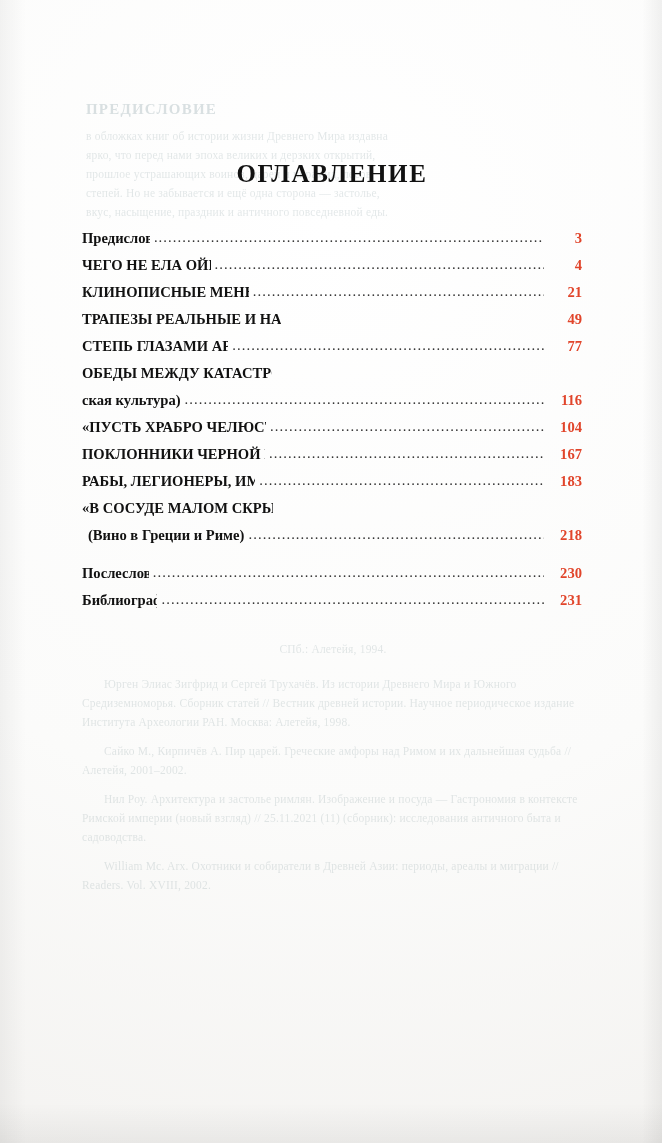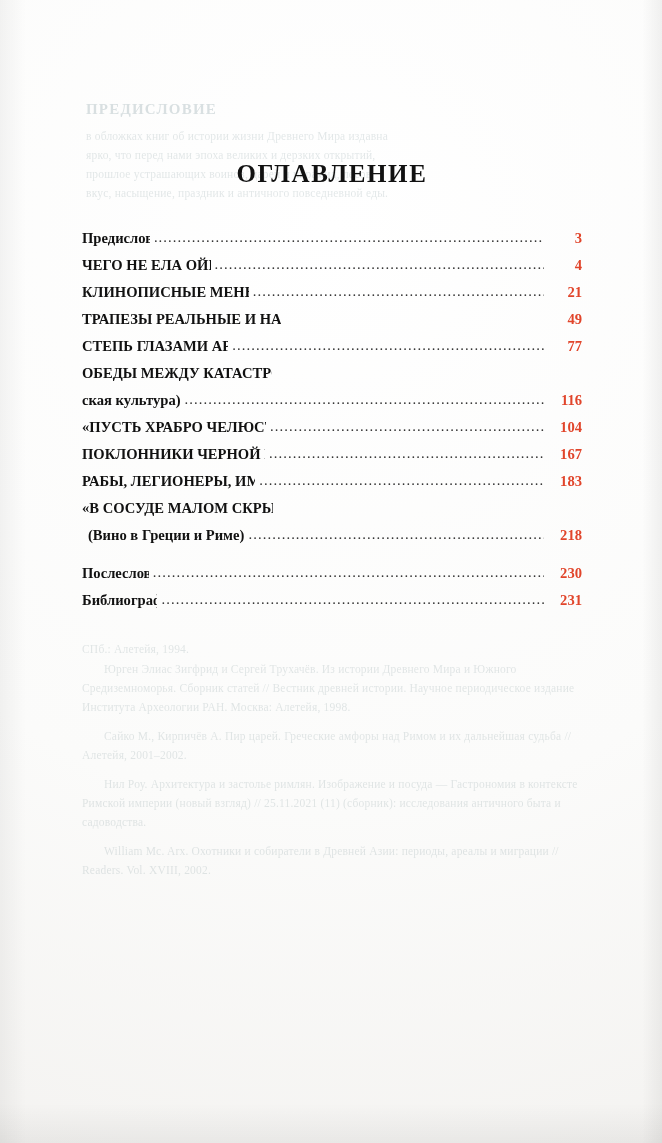--- a/index.html
+++ b/index.html
@@ -55,21 +55,22 @@
     top: 640px;
     left: 82px;
     right: 78px;
   }
   .ghost-bottom p {
     margin: 0 0 10px 0;
     text-indent: 22px;
   }
   .ghost-bottom .g-line-first {
     text-indent: 0;
-    margin-bottom: 1px;
+    margin-bottom: 16px;
+    text-align: center;
   }
 
   
   .toc {
     position: absolute;
     top: 160px;
     left: 82px;
     width: 500px;
   }
   .toc-title {
@@ -174,20 +175,21 @@
 </head>
 <body>
 
 <div class="page">
 
   <div class="ghost ghost-top">
     <div class="g-title">ПРЕДИСЛОВИЕ</div>
     <div>в обложках книг об истории жизни Древнего Мира издавна</div>
     <div>ярко, что перед нами эпоха великих и дерзких открытий,</div>
     <div>прошлое устрашающих воинов, царей и пирамид, лесов,</div>
+    <div>степей. Но не забывается и ещё одна сторона — застолье,</div>
     <div>вкус, насыщение, праздник и античного повседневной еды.</div>
   </div>
 
   <div class="ghost ghost-bottom">
     <p class="g-line-first">СПб.: Алетейя, 1994.</p>
     <p>Юрген Элиас Зигфрид и Сергей Трухачёв. Из истории Древнего Мира и Южного Средиземноморья. Сборник статей // Вестник древней истории. Научное периодическое издание Института Археологии РАН. Москва: Алетейя, 1998.</p>
     <p>Сайко М., Кирпичёв А. Пир царей. Греческие амфоры над Римом и их дальнейшая судьба // Алетейя, 2001–2002.</p>
     <p>Нил Роу. Архитектура и застолье римлян. Изображение и посуда — Гастрономия в контексте Римской империи (новый взгляд) // 25.11.2021 (11) (сборник): исследования античного быта и садоводства.</p>
     <p>William Mc. Arx. Охотники и собиратели в Древней Азии: периоды, ареалы и миграции // Readers. Vol. XVIII, 2002.</p>
   </div>

